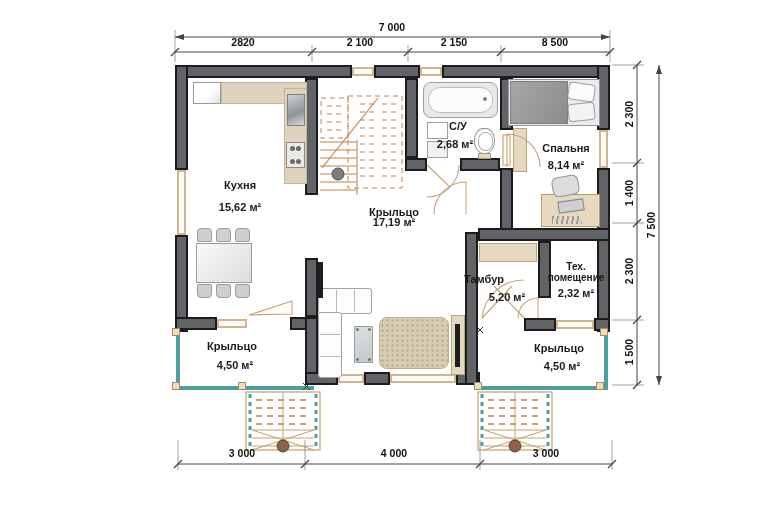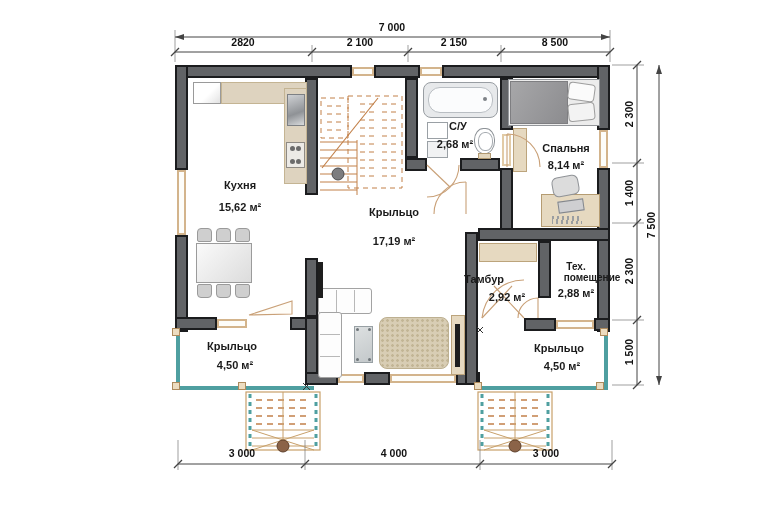--- a/index.html
+++ b/index.html
@@ -235,34 +235,34 @@
       <g stroke-width="1.3">
         <path d="M174,468 l8,-8 M301,468 l8,-8 M476,468 l8,-8 M608,468 l8,-8"></path>
       </g>
     </g>
   </svg>
 
   <div class="lbl" style="left:240px;top:186px;">Кухня</div>
   <div class="lbl" style="left:240px;top:208px;">15,62 м²</div>
 
   <div class="lbl" style="left:394px;top:213px;">Крыльцо</div>
-  <div class="lbl" style="left:394px;top:242px;text-align:center;">17,19 м²</div>
+  <div class="lbl" style="left:394px;top:223px;text-align:center;">17,19 м²</div>
 
   <div class="lbl" style="left:458px;top:127px;">С/У</div>
   <div class="lbl" style="left:455px;top:145px;">2,68 м²</div>
 
   <div class="lbl" style="left:566px;top:149px;">Спальня</div>
   <div class="lbl" style="left:566px;top:166px;">8,14 м²</div>
 
   <div class="lbl" style="left:484px;top:280px;">Тамбур</div>
-  <div class="lbl" style="left:507px;top:298px;">2,92 м²</div>
+  <div class="lbl" style="left:507px;top:298px;">5,20 м²</div>
 
   <div class="lbl" style="left:576px;top:267px;font-size:10px;">Тех.</div>
-  <div class="lbl" style="left:592px;top:278px;font-size:10px;">помещение</div>
-  <div class="lbl" style="left:576px;top:294px;">2,88 м²</div>
+  <div class="lbl" style="left:576px;top:278px;font-size:10px;">помещение</div>
+  <div class="lbl" style="left:576px;top:294px;">2,32 м²</div>
 
   <div class="lbl" style="left:232px;top:347px;">Крыльцо</div>
   <div class="lbl" style="left:235px;top:366px;">4,50 м²</div>
 
   <div class="lbl" style="left:559px;top:349px;">Крыльцо</div>
   <div class="lbl" style="left:562px;top:367px;">4,50 м²</div>
 
   <div class="dim" style="left:392px;top:27px;">7 000</div>
   <div class="dim" style="left:243px;top:42px;">2820</div>
   <div class="dim" style="left:360px;top:42px;">2 100</div>

